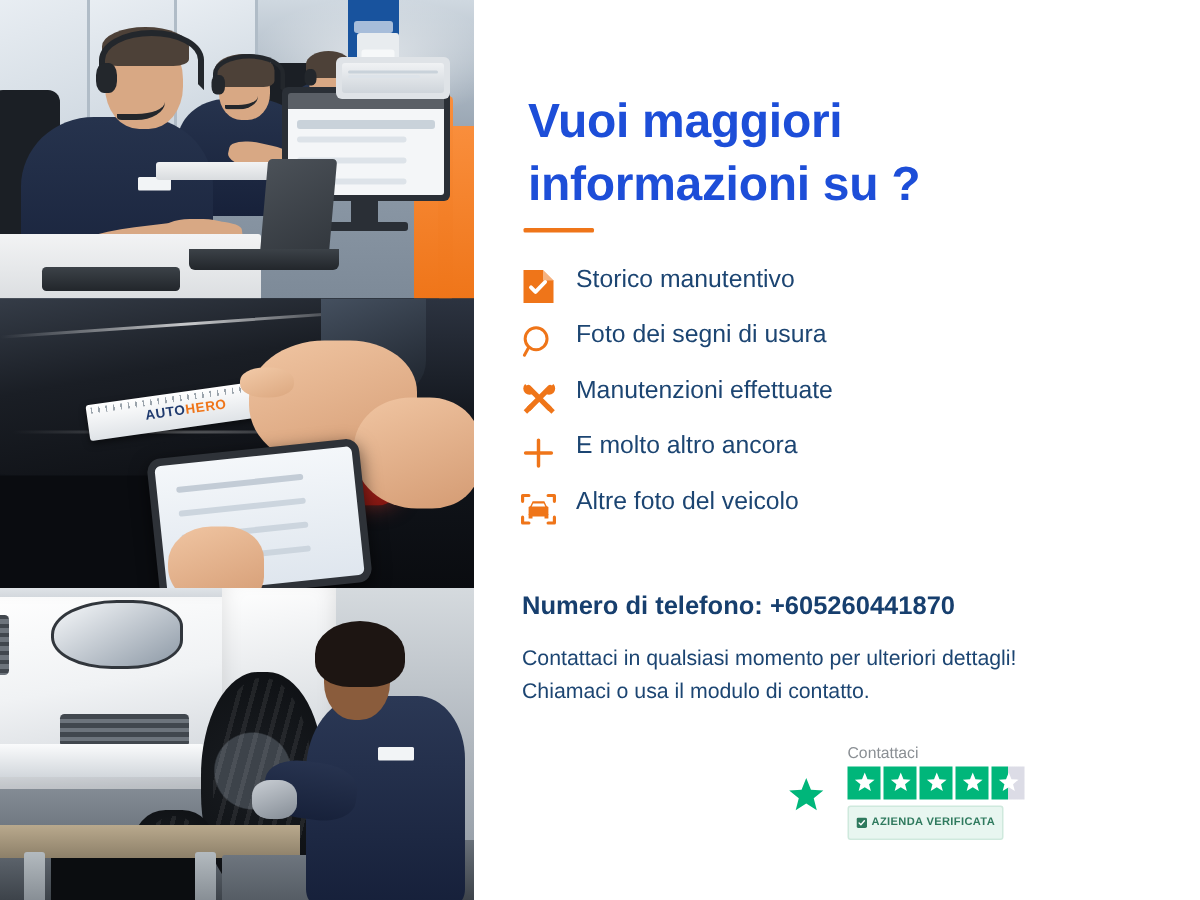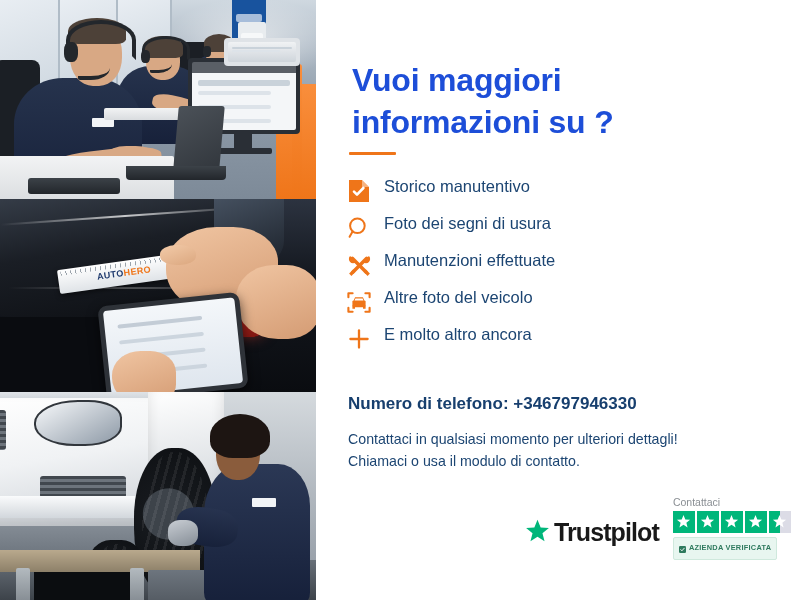--- a/index.html
+++ b/index.html
@@ -658,66 +658,65 @@
               <path d="M5.5 5.5L20 20"></path>
               <path d="M20.5 5.5L6 20"></path>
             </g>
             <path d="M3.2 3.2a4.3 4.3 0 006.1 6.1z" fill="#ef7519"></path>
             <path d="M22.8 3.2a4.3 4.3 0 01-6.1 6.1z" fill="#ef7519"></path>
             <path d="M19.6 17.2l4.2 4.2-2.4 2.4-4.2-4.2z" fill="#ef7519"></path>
             <path d="M6.4 17.2l-4.2 4.2 2.4 2.4 4.2-4.2z" fill="#ef7519"></path>
           </svg>
         </span>
         <span class="feature-label">Manutenzioni effettuate</span>
+      </li>
+
+      <li class="feature-item">
+        <span class="feature-icon">
+          <svg width="24" height="24" viewBox="0 0 24 24" aria-hidden="true">
+            <g stroke="#ef7519" stroke-width="2.3" stroke-linecap="round">
+              <path d="M12 3.4v17.2"></path>
+              <path d="M3.4 12h17.2"></path>
+            </g>
+          </svg>
+        </span>
+        <span class="feature-label">E molto altro ancora</span>
       </li>
 
       <li class="feature-item">
         <span class="feature-icon">
           <svg width="24" height="23" viewBox="0 0 24 23" aria-hidden="true">
             <g fill="none" stroke="#ef7519" stroke-width="2.1" stroke-linecap="round" stroke-linejoin="round">
               <path d="M1.4 6.2V2.3h4.2"></path>
               <path d="M22.6 6.2V2.3h-4.2"></path>
               <path d="M1.4 16.8v3.9h4.2"></path>
               <path d="M22.6 16.8v3.9h-4.2"></path>
             </g>
             <path d="M5.4 14.6h13.2v3.1H16v-1.4H8v1.4H5.4z" fill="#ef7519"></path>
             <path d="M6.6 9.4l1.5-3.2h7.8l1.5 3.2 1.2.6v5.2H5.4V10z" fill="#ef7519"></path>
             <path d="M8.4 7.6h7.2l.9 2H7.5z" fill="#ffffff"></path>
           </svg>
         </span>
         <span class="feature-label">Altre foto del veicolo</span>
       </li>
-
-      <li class="feature-item">
-        <span class="feature-icon">
-          <svg width="24" height="24" viewBox="0 0 24 24" aria-hidden="true">
-            <g stroke="#ef7519" stroke-width="2.3" stroke-linecap="round">
-              <path d="M12 3.4v17.2"></path>
-              <path d="M3.4 12h17.2"></path>
-            </g>
-          </svg>
-        </span>
-        <span class="feature-label">E molto altro ancora</span>
-      </li>
     </ul>
 
-    <h2 id="phone-heading">Numero di telefono: +346797946330</h2>
+    <h2 id="phone-heading">Numero di telefono: +605260441870</h2>
     <p id="phone-copy">
       <span>Contattaci in qualsiasi momento per ulteriori dettagli!</span><br>
       <span>Chiamaci o usa il modulo di contatto.</span>
     </p>
 
     <div id="trustpilot">
       <div id="tp-brand">
         <span>
           <svg width="27" height="26" viewBox="0 0 24 24" aria-hidden="true">
             <path d="M12 1.6l2.9 7.1 7.6.5-5.9 4.8 1.9 7.4L12 17.3l-6.5 4.1 1.9-7.4-5.9-4.8 7.6-.5z" fill="#00b67a"></path>
           </svg>
         </span>
-        <span id="tp-wordmark">Trustpilot</span>
       </div>
 
       <div id="tp-rating">
         <span id="tp-rating-label">Contattaci</span>
         <div id="tp-stars">
           <span class="tp-star">
             <svg width="15" height="15" viewBox="0 0 24 24" aria-hidden="true">
                 <path d="M12 1.6l2.9 7.1 7.6.5-5.9 4.8 1.9 7.4L12 17.3l-6.5 4.1 1.9-7.4-5.9-4.8 7.6-.5z" fill="#ffffff"></path>
               </svg>
           </span>

